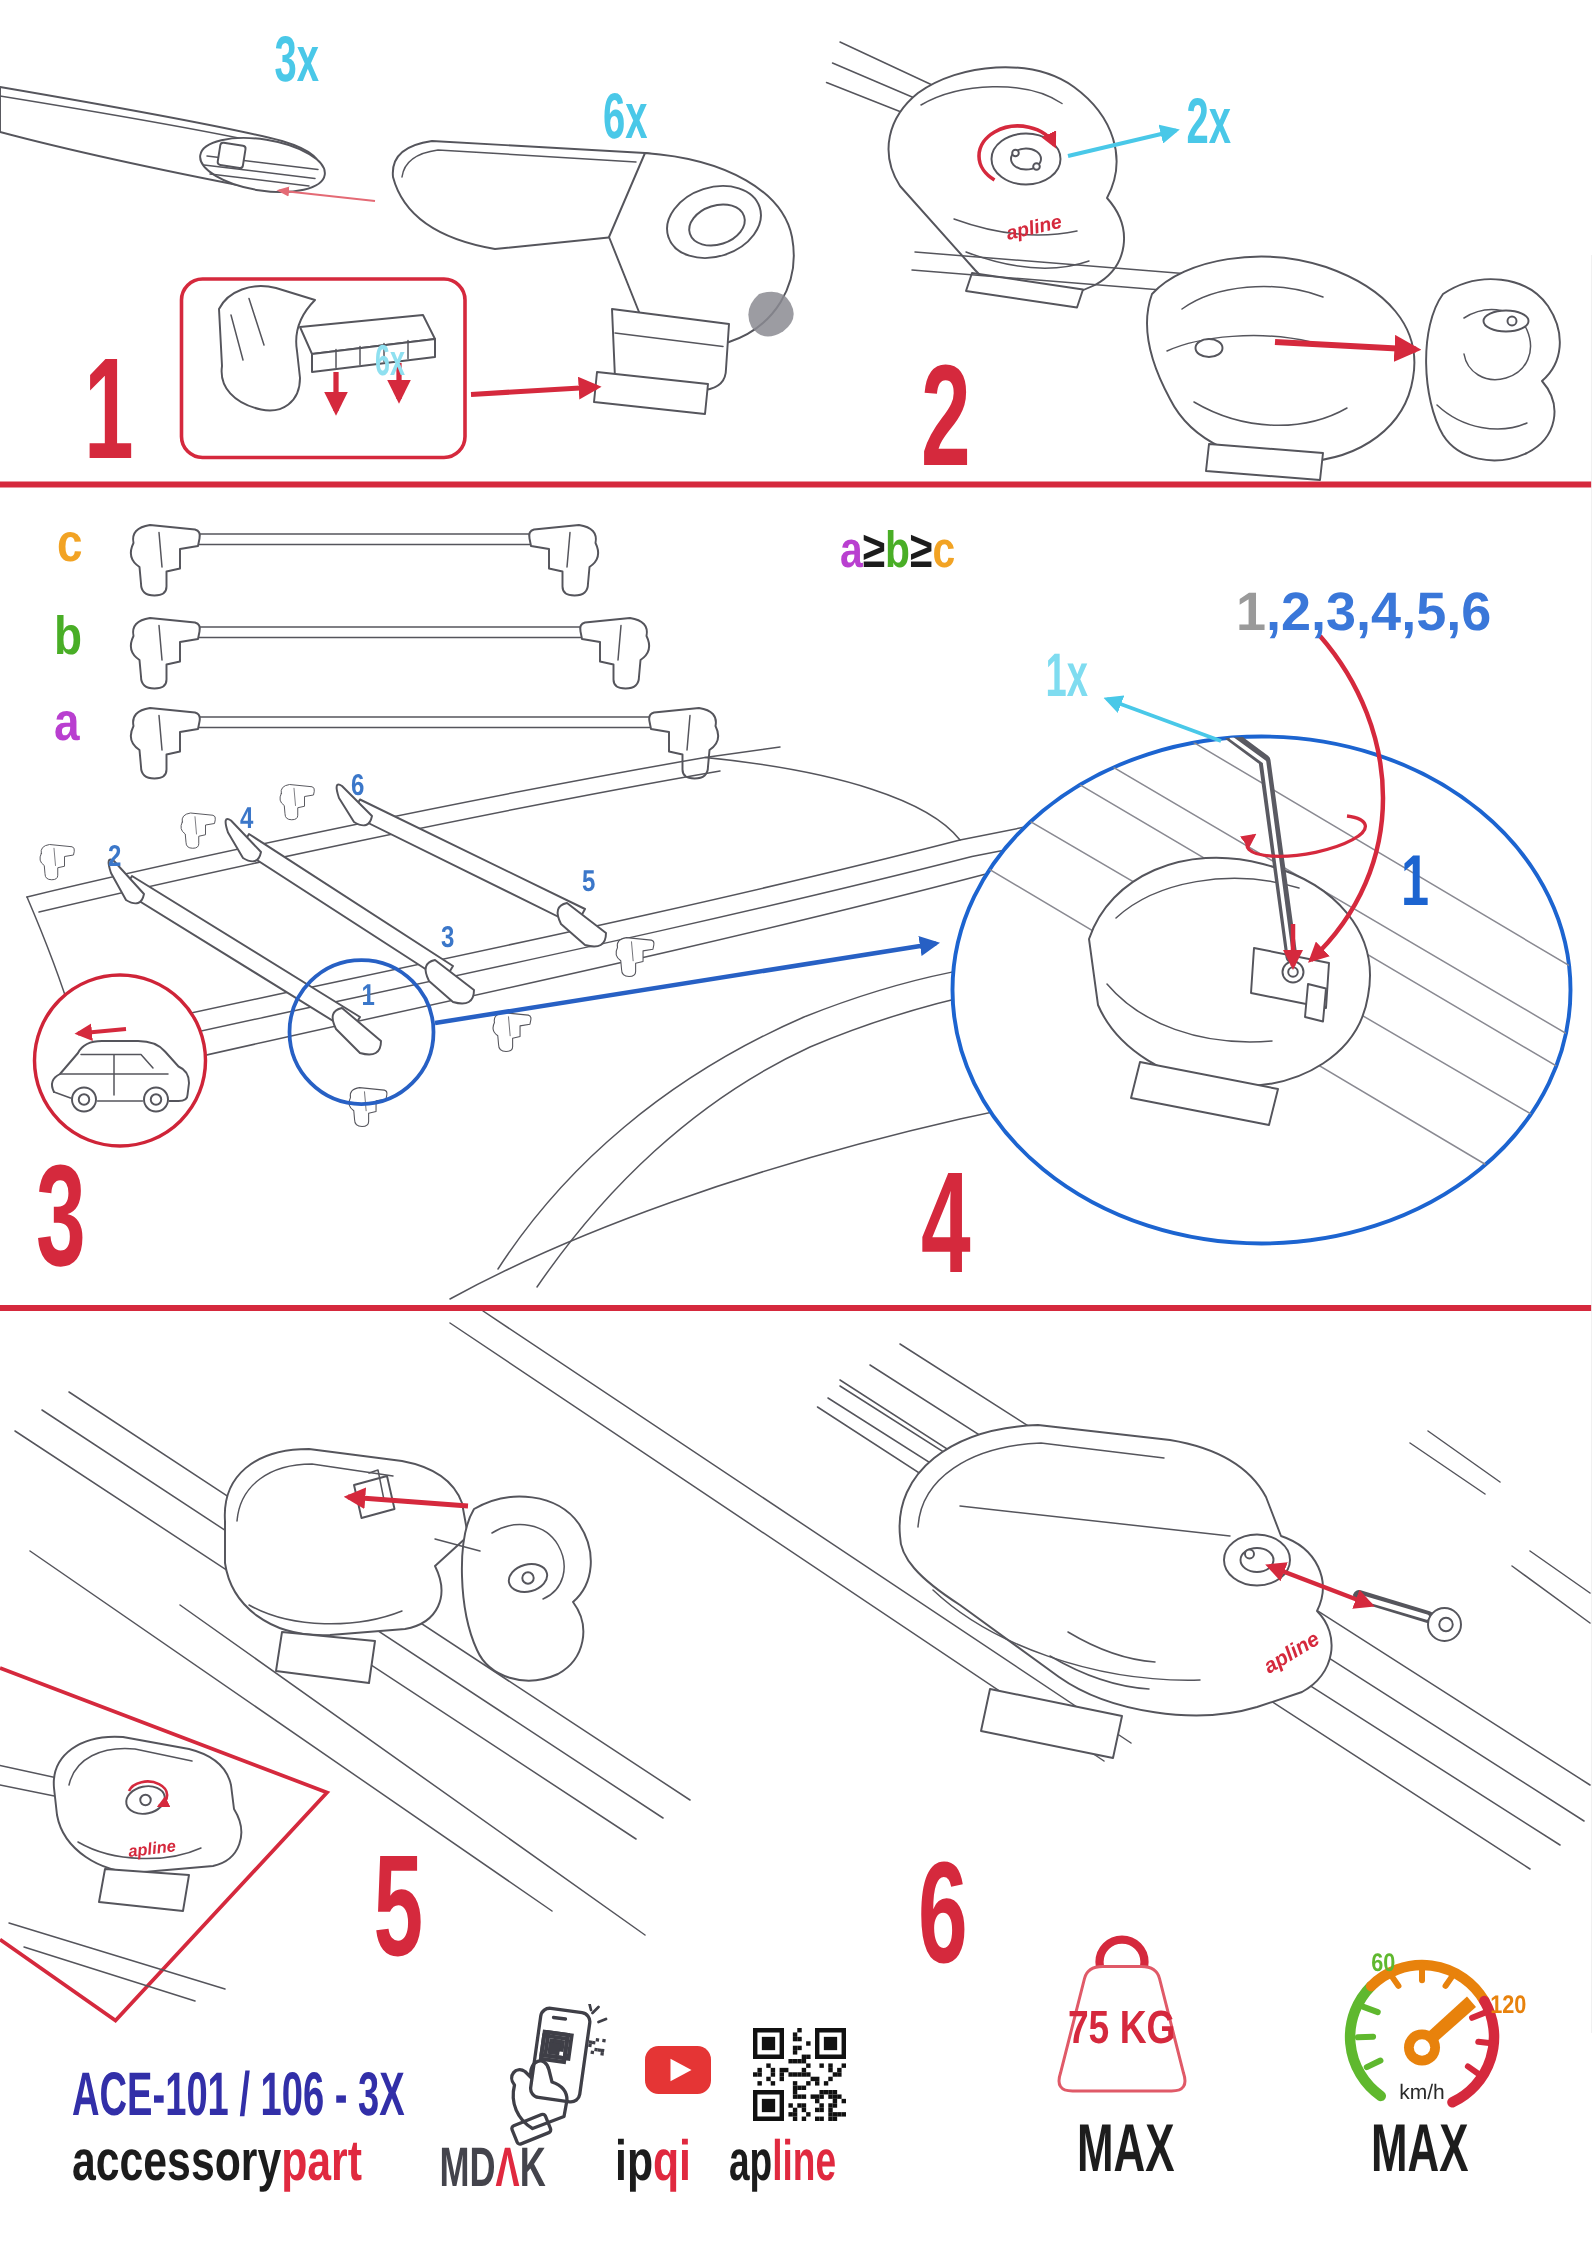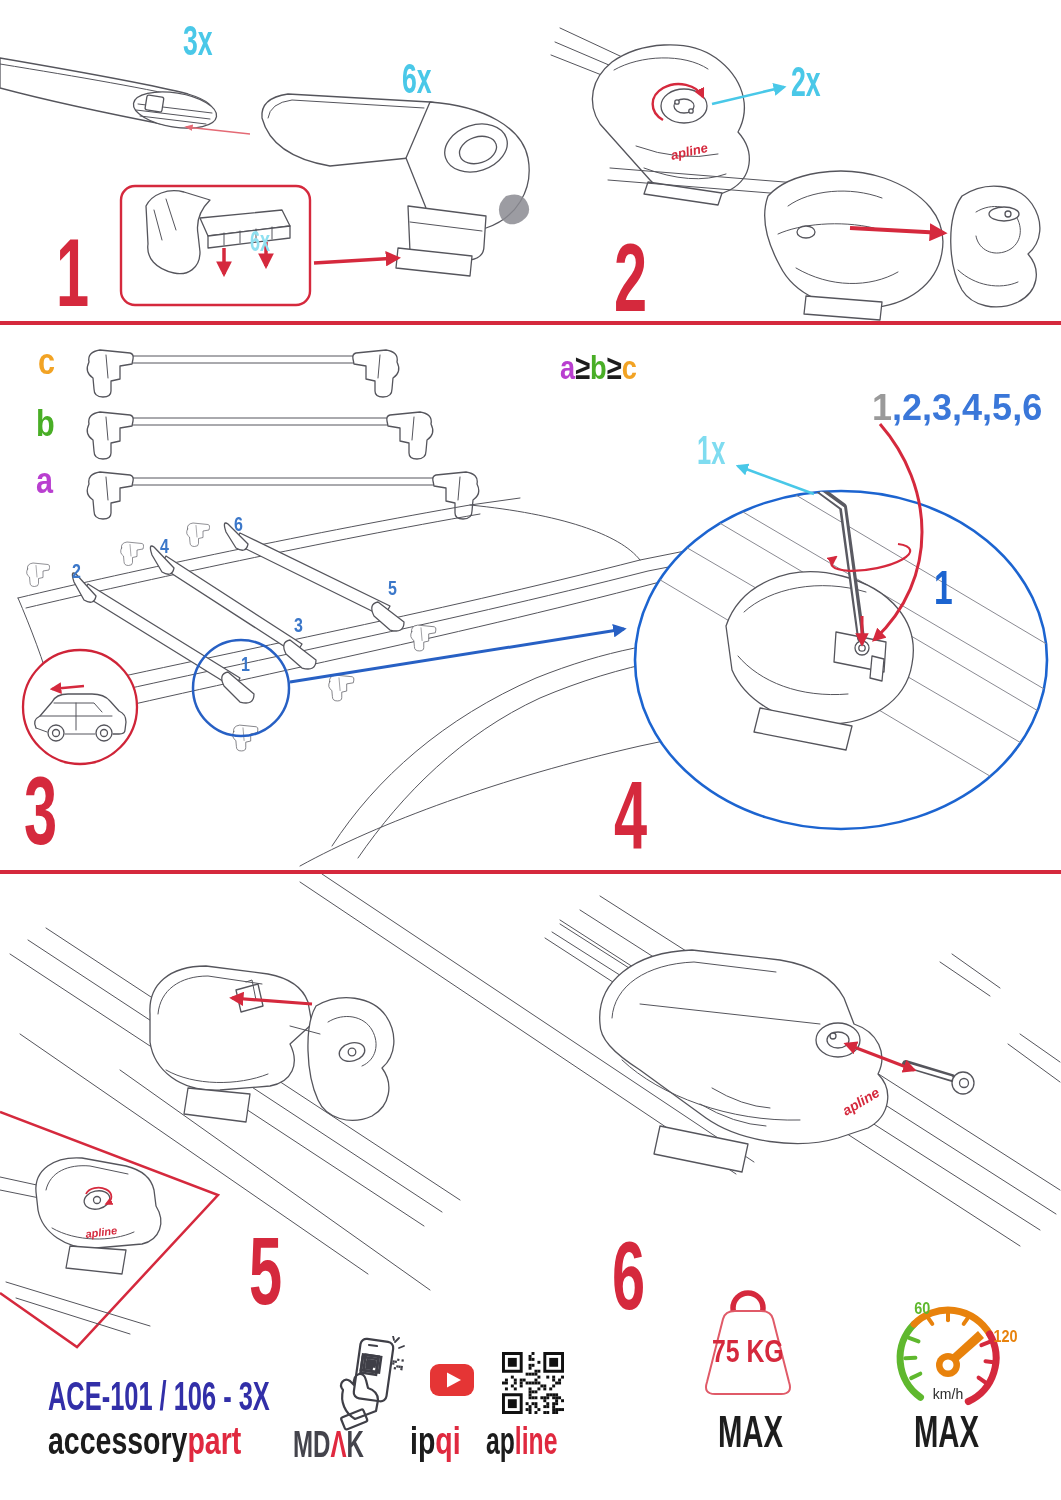--- a/index.html
+++ b/index.html
@@ -220,21 +220,21 @@
   </svg>
 
   <div class="lbl barletter" style="left:38px;top:344px;color:#f2a324;">c</div>
   <div class="lbl barletter" style="left:36px;top:406px;color:#49ae26;">b</div>
   <div class="lbl barletter" style="left:36px;top:463px;color:#b93fd0;">a</div>
 
   <div class="lbl order" style="left:560px;top:350px;">
     <span style="color:#b93fd0;">a</span><span>≥</span><span style="color:#49ae26;">b</span><span>≥</span><span style="color:#f2a324;">c</span>
   </div>
 
-  <div class="lbl seq" style="left:872px;top:390px;">
+  <div class="lbl seq" style="left:824px;top:390px;">
     <span class="first">1</span><span>,2,3,4,5,6</span>
   </div>
 
   <div class="lbl" style="left:697px;top:430px;color:#7fdcf0;font-weight:700;font-size:41px;transform:scaleX(.62);">1x</div>
   <div class="lbl" style="left:934px;top:564px;color:#1c64d0;font-weight:700;font-size:48px;transform:scaleX(.7);">1</div>
 
   <div class="lbl roofnum" style="left:241px;top:654px;">1</div>
   <div class="lbl roofnum" style="left:72px;top:561px;">2</div>
   <div class="lbl roofnum" style="left:294px;top:615px;">3</div>
   <div class="lbl roofnum" style="left:160px;top:536px;">4</div>

